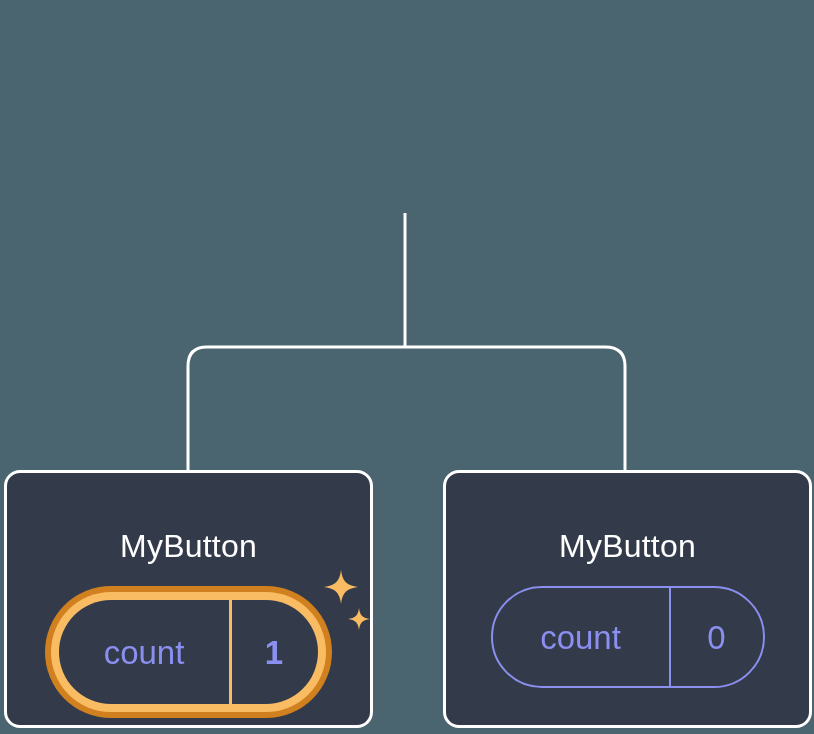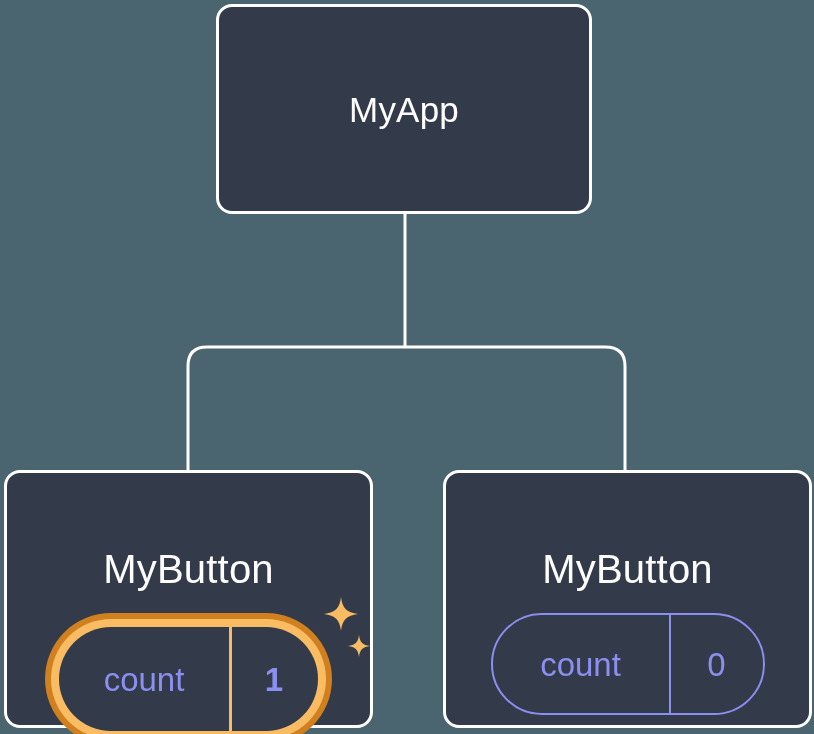--- a/index.html
+++ b/index.html
@@ -57,22 +57,22 @@
 
   .node-title {
     color: #ffffff;
     font-size: 35px;
     font-weight: 400;
     letter-spacing: 0.2px;
     line-height: 1;
     white-space: nowrap;
   }
   .node-child .node-title {
-    font-size: 40px;
-    margin-top: 76px;
+    font-size: 32px;
+    margin-top: 57px;
   }
 
   
   .pill-wrap {
     position: relative;
     margin-top: 24px;
     display: flex;
     align-items: center;
     justify-content: flex-end;
   }
@@ -152,23 +152,20 @@
 
 <div id="stage">
 
   <svg class="connector-svg" viewBox="0 0 814 734" xmlns="http://www.w3.org/2000/svg">
 
     <path d="M 405 213 L 405 347" fill="none" stroke="#ffffff" stroke-width="3"></path>
 
     <path d="M 188 470 L 188 366 Q 188 347 207 347 L 605 347 Q 625 347 625 366 L 625 470" fill="none" stroke="#ffffff" stroke-width="3" stroke-linecap="butt"></path>
   </svg>
 
-  <div class="node node-root">
-    <div class="node-title">MyApp</div>
-  </div>
 
   <div class="node node-child node-child-left">
     <div class="node-title">MyButton</div>
 
     <div class="pill-wrap">
       <div class="pill-highlight">
         <div class="ring-inner">
           <div class="pill-core">
             <div class="pill-key">count</div>
             <div class="pill-val">1</div>

